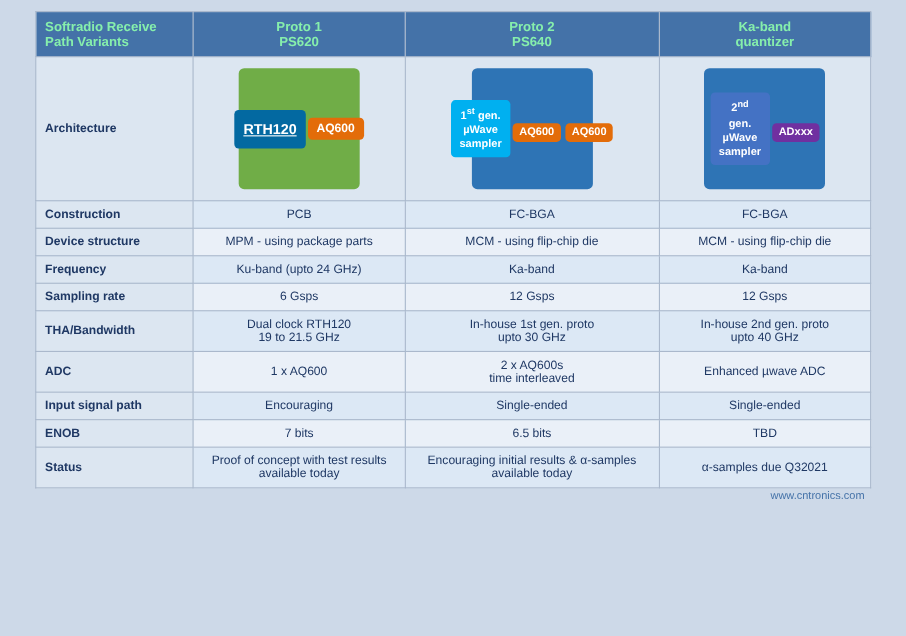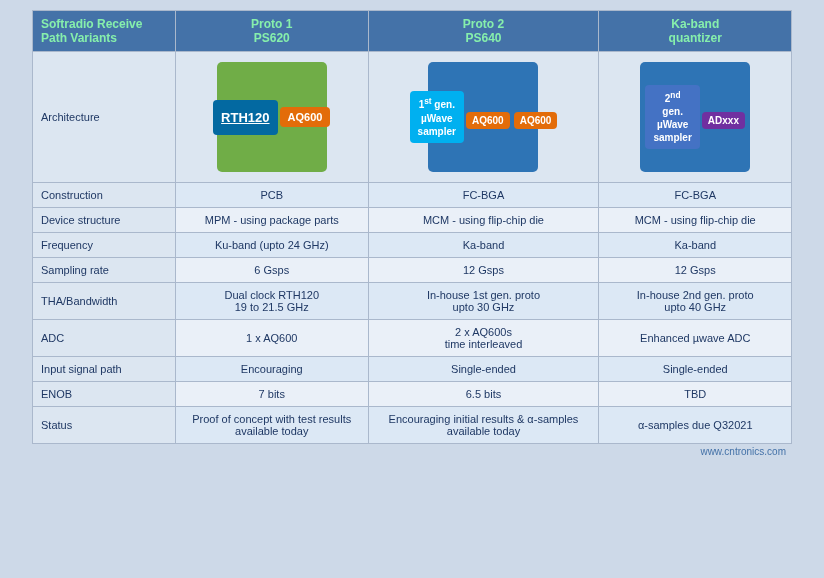--- a/index.html
+++ b/index.html
@@ -27,21 +27,21 @@
       text-align: center;
     }
     th {
       background: #4472a8;
       color: #86efac;
       font-weight: bold;
       font-size: 12px;
     }
     .row-label {
       text-align: left;
-      font-weight: normal;
+      font-weight: bold;
       background: #dce6f1;
       color: #1f3864;
       font-size: 11px;
       padding: 6px 8px;
     }
     .data-cell {
       background: #eaf0f8;
       color: #1f3864;
       font-size: 11px;
     }

